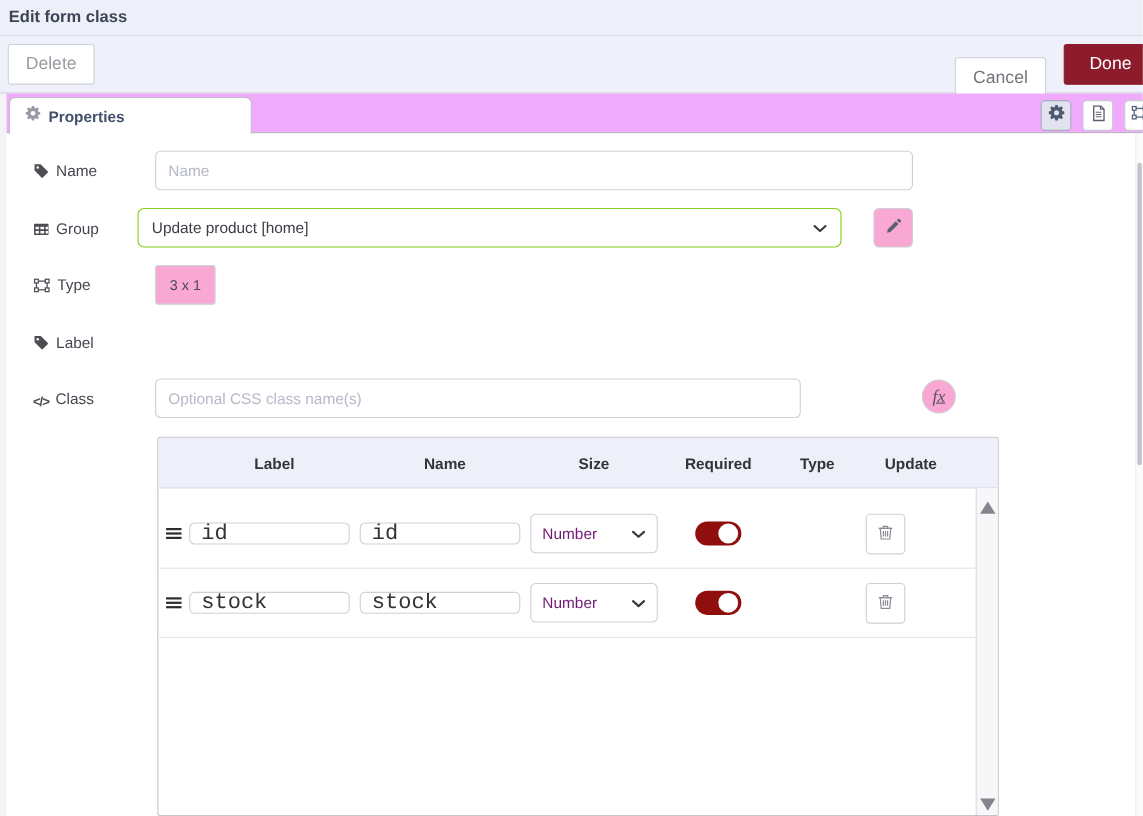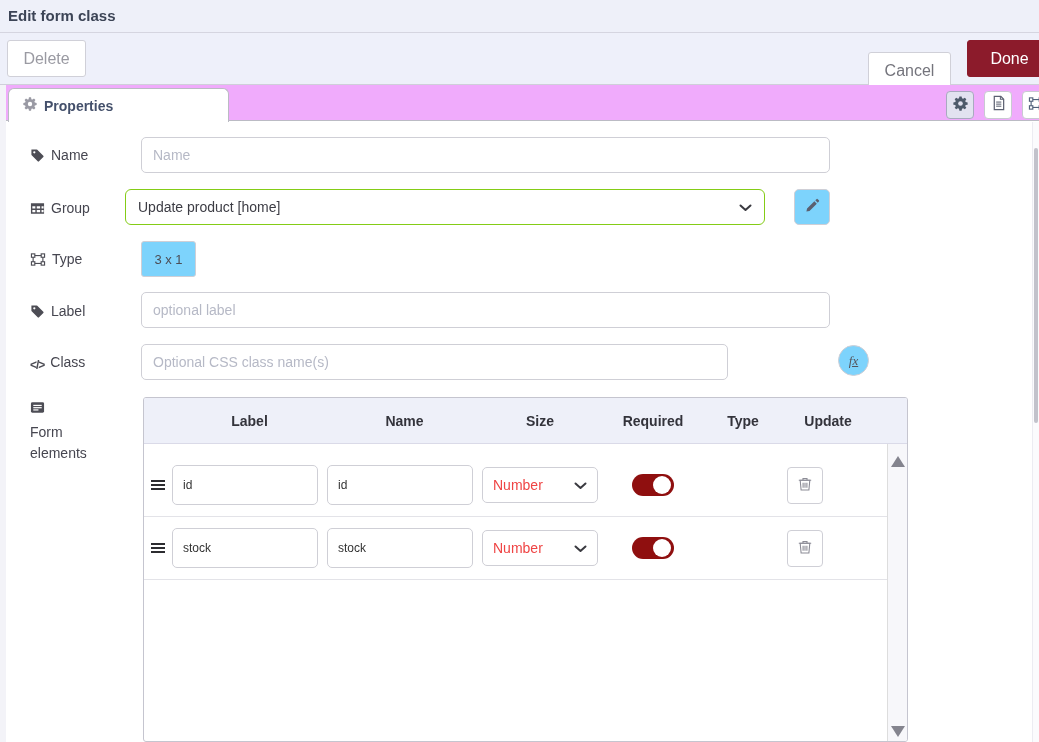--- a/index.html
+++ b/index.html
@@ -33,36 +33,36 @@
   .flabel svg, .flabel .code-glyph { margin-top:3px; flex:0 0 auto; }
   .code-glyph { font-size:12px; font-weight:bold; color:#4d4d55; letter-spacing:-1px; }
 
   .txt { position:absolute; height:36px; border:1px solid #cfcfd6; border-radius:5px; padding:0 11px; font-size:14px; color:#333; font-family:inherit; background:#fff; }
   .txt::placeholder { color:#b6b9c6; }
   .in-name  { left:141px; top:137px; width:689px; }
   .in-label { left:141px; top:292px; width:689px; }
   .in-class { left:141px; top:344px; width:587px; }
 
   .select-box { position:absolute; left:125px; top:189px; width:640px; height:36px; border:1px solid #84cc16; border-radius:6px; background:#fff; display:flex; align-items:center; justify-content:space-between; padding:0 12px; font-size:14px; color:#3c3c44; cursor:pointer; }
-  .sq-btn { position:absolute; border:1px solid #cfcfd6; border-radius:5px; background:#7dd3fc; display:flex; align-items:center; justify-content:center; cursor:pointer; }
+  .sq-btn { position:absolute; border:1px solid #cfcfd6; border-radius:5px; background:#f9a8d4; display:flex; align-items:center; justify-content:center; cursor:pointer; }
   .btn-edit-group { left:794px; top:189px; width:36px; height:36px; }
   .btn-size { left:141px; top:241px; width:55px; height:36px; border-radius:3px; font-size:13px; color:#4c4c54; font-family:inherit; }
-  .btn-fx { left:838px; top:345px; width:31px; height:31px; border-radius:50%; font-family:"Liberation Serif", serif; font-style:italic; font-size:13px; color:#55555d;text-decoration:underline; }
+  .btn-fx { left:838px; top:345px; width:31px; height:31px; border-radius:50%; font-family:"Liberation Serif", serif; font-style:italic; font-size:16px; color:#55555d;text-decoration:underline; }
 
   
   .etable { position:absolute; left:143px; top:397px; width:765px; height:345px; border:1px solid #c5c5cf; border-radius:3px; background:#fff; overflow:hidden; }
   .thead { height:46px; background:#eef0f9; border-bottom:1px solid #dadae8; display:flex; align-items:center; font-size:14px; font-weight:bold; color:#33333b; }
   .hc { text-align:center; }
   .hc-handle{width:28px}.hc-label{width:155px}.hc-name{width:155px}.hc-type{width:116px}.hc-req{width:110px}.hc-rows{width:70px}.hc-remove{width:100px}
   .tbody { position:absolute; left:0; top:46px; width:743px; bottom:0; padding-top:10px; }
   .trow { height:63px; border-bottom:1px solid #e3e3e8; display:flex; align-items:center; }
   .c-handle { width:28px; display:flex; justify-content:center; }
   .drag { width:14px; height:2px; background:#2c2c30; box-shadow:0 4px 0 #2c2c30, 0 8px 0 #2c2c30; position:relative; top:-4px; }
-  .cell-input { width:146px; height:40px; margin-right:9px; border:1px solid #cfcfd6; border-radius:5px; padding:0 10px; font-size:12px; color:#333; font-family:Liberation Sans, sans-serif; background:#fff; }
-  .mini-select { width:116px; height:36px; border:1px solid #cfcfd6; border-radius:5px; background:#fff; display:flex; align-items:center; justify-content:space-between; padding:0 10px; font-size:14px; color:#ef4444; cursor:pointer; }
+  .cell-input { width:146px; height:20px; margin-right:9px; border:1px solid #cfcfd6; border-radius:5px; padding:0 10px; font-size:20px; color:#333; font-family:Liberation Mono, monospace; background:#fff; }
+  .mini-select { width:116px; height:36px; border:1px solid #cfcfd6; border-radius:5px; background:#fff; display:flex; align-items:center; justify-content:space-between; padding:0 10px; font-size:14px; color:#701a75; cursor:pointer; }
   .c-req { width:110px; display:flex; justify-content:center; }
   .toggle { width:42px; height:22px; border-radius:11px; background:#8F0F0F; position:relative; cursor:pointer; }
   .toggle .knob { position:absolute; right:3px; top:2px; width:18px; height:18px; border-radius:50%; background:#fff; }
   .c-rows { width:70px; }
   .c-remove { width:100px; padding-left:9px; }
   .trash-btn { width:36px; height:37px; border:1px solid #cfcfd6; border-radius:4px; background:#fff; display:flex; align-items:center; justify-content:center; cursor:pointer; }
 
   .vscroll { position:absolute; top:46px; right:0; bottom:0; width:20px; background:#f7f7fa; border-left:1px solid #ddd; }
   .arr { position:absolute; left:50%; transform:translateX(-50%); width:0; height:0; border-left:7px solid transparent; border-right:7px solid transparent; cursor:pointer; }
   .arr-up { top:12px; border-bottom:11px solid #84848e; }
@@ -164,46 +164,34 @@
     <span><svg width="15" height="15" viewBox="0 0 16 16">
           <path d="M1.5 1.5h5.6a1 1 0 0 1 .7.3l6.4 6.4a1 1 0 0 1 0 1.4l-4.6 4.6a1 1 0 0 1-1.4 0L1.8 7.8a1 1 0 0 1-.3-.7z" fill="#4d4d55"></path>
           <circle cx="4.6" cy="4.6" r="1.2" fill="#fff"></circle>
         </svg></span>
     <span>Label</span>
   </div>
   <div class="flabel" style="top:352px">
     <span class="code-glyph">&lt;/&gt;</span>
     <span>Class</span>
   </div>
-  <div class="flabel" style="top:397px; width:72px">
-    <span><svg width="15" height="15" viewBox="0 0 16 16">
-          <rect x="1" y="2.5" width="14" height="11" rx="1.5" fill="#4d4d55"></rect>
-          <g stroke="#fff" stroke-width="1.3">
-            <line x1="3.5" y1="5.8" x2="12.5" y2="5.8"></line>
-            <line x1="3.5" y1="8.2" x2="12.5" y2="8.2"></line>
-            <line x1="3.5" y1="10.6" x2="9" y2="10.6"></line>
-          </g>
-        </svg></span>
-    <span>Form elements</span>
-  </div>
 
   <input class="txt in-name" placeholder="Name" style="">
   <div class="select-box">
     <span>Update product [home]</span>
     <span><svg width="13" height="8" viewBox="0 0 13 8">
           <path d="M1.5 1.5 6.5 6l5-4.5" fill="none" stroke="#3a3a40" stroke-width="2" stroke-linecap="round" stroke-linejoin="round"></path>
         </svg></span>
   </div>
   <button class="sq-btn btn-edit-group">
     <span><svg width="15" height="15" viewBox="0 0 16 16">
           <path fill="#5b6070" d="M2.2 11.2 10 3.4l2.6 2.6-7.8 7.8-3.3.7zM11 2.4l1.2-1.2a1 1 0 0 1 1.4 0l1.2 1.2a1 1 0 0 1 0 1.4L13.6 5z"></path>
         </svg></span>
   </button>
   <button class="sq-btn btn-size">3 x 1</button>
-  <input class="txt in-label" placeholder="optional label" style="">
   <input class="txt in-class" placeholder="Optional CSS class name(s)" style="">
   <button class="sq-btn btn-fx">fx</button>
 
   <div class="etable">
     <div class="thead">
       <div class="hc hc-handle"></div>
       <div class="hc hc-label">Label</div>
       <div class="hc hc-name">Name</div>
       <div class="hc hc-type">Size</div>
       <div class="hc hc-req">Required</div>

